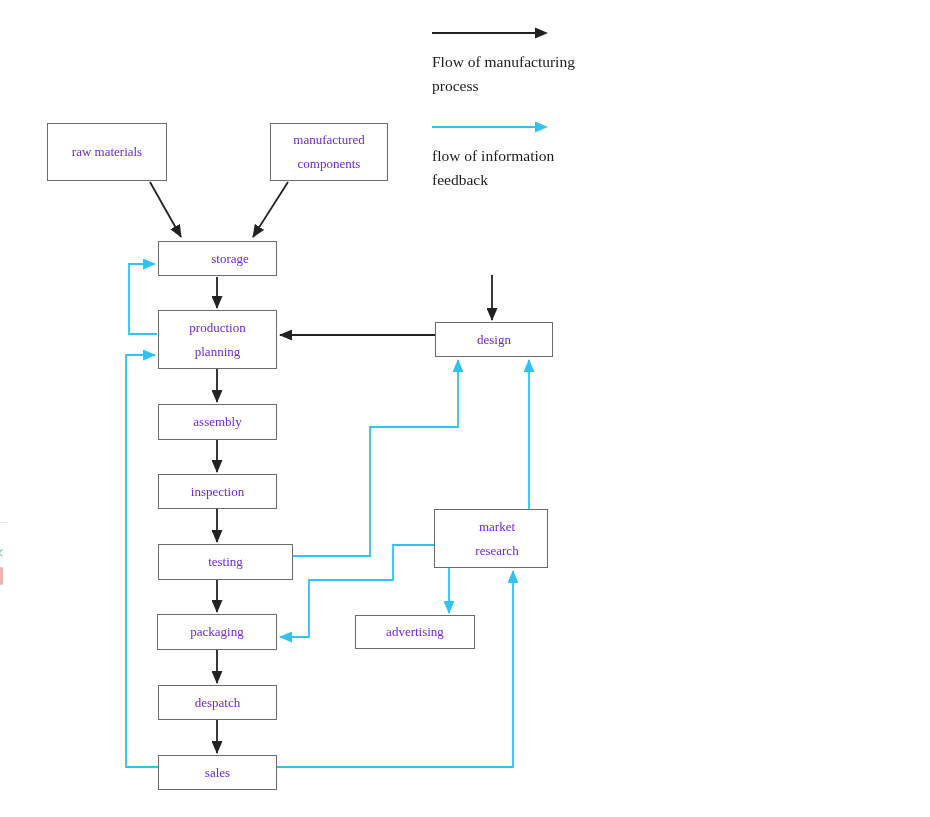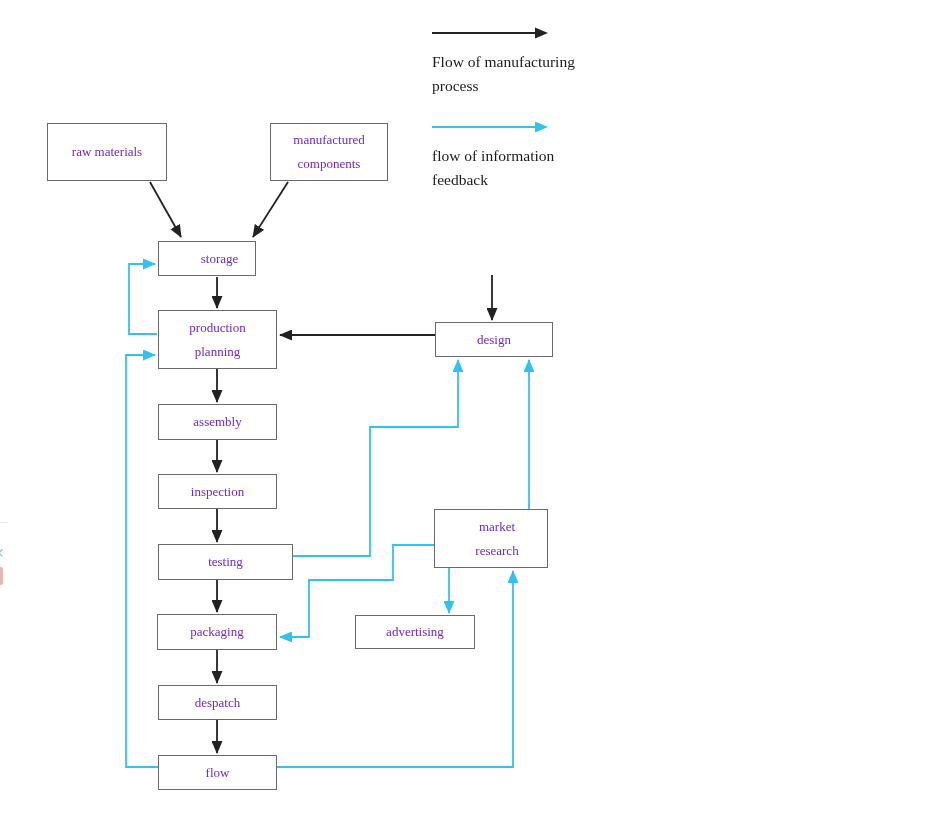--- a/index.html
+++ b/index.html
@@ -38,21 +38,21 @@
     color: #6d28d9;
   }
   .node .lbl { display: inline-block; }
   .node .w80  { max-width: 80px; }
   .node .w104 { max-width: 104px; }
   .node .w84  { max-width: 84px; }
 
   
   .n-raw        { left: 47px;  top: 123px; width: 120px; height: 58px; }
   .n-manu       { left: 270px; top: 123px; width: 118px; height: 58px; }
-  .n-storage    { left: 158px; top: 241px; width: 98px; height: 35px; padding-left: 25px; }
+  .n-storage    { left: 158px; top: 241px; width: 119px; height: 35px; padding-left: 25px; }
   .n-prodplan   { left: 158px; top: 310px; width: 119px; height: 59px; }
   .n-assembly   { left: 158px; top: 404px; width: 119px; height: 36px; }
   .n-inspection { left: 158px; top: 474px; width: 119px; height: 35px; }
   .n-testing    { left: 158px; top: 544px; width: 135px; height: 36px; }
   .n-packaging  { left: 157px; top: 614px; width: 120px; height: 36px; }
   .n-despatch   { left: 158px; top: 685px; width: 119px; height: 35px; }
   .n-sales      { left: 158px; top: 755px; width: 119px; height: 35px; }
   .n-prodres    { left: 433px; top: 215px; width: 120px; height: 60px; }
   .n-design     { left: 435px; top: 322px; width: 118px; height: 35px; }
   .n-mktres     { left: 434px; top: 509px; width: 114px; height: 59px; padding-left: 12px; }
@@ -185,21 +185,21 @@
   <div class="node n-testing">
     <span class="lbl">testing</span>
   </div>
   <div class="node n-packaging">
     <span class="lbl">packaging</span>
   </div>
   <div class="node n-despatch">
     <span class="lbl">despatch</span>
   </div>
   <div class="node n-sales">
-    <span class="lbl">flow</span>
+    <span class="lbl">sales</span>
   </div>
   <div class="node n-design">
     <span class="lbl">design</span>
   </div>
   <div class="node n-mktres">
     <span class="lbl w80">market research</span>
   </div>
   <div class="node n-advert">
     <span class="lbl">advertising</span>
   </div>

